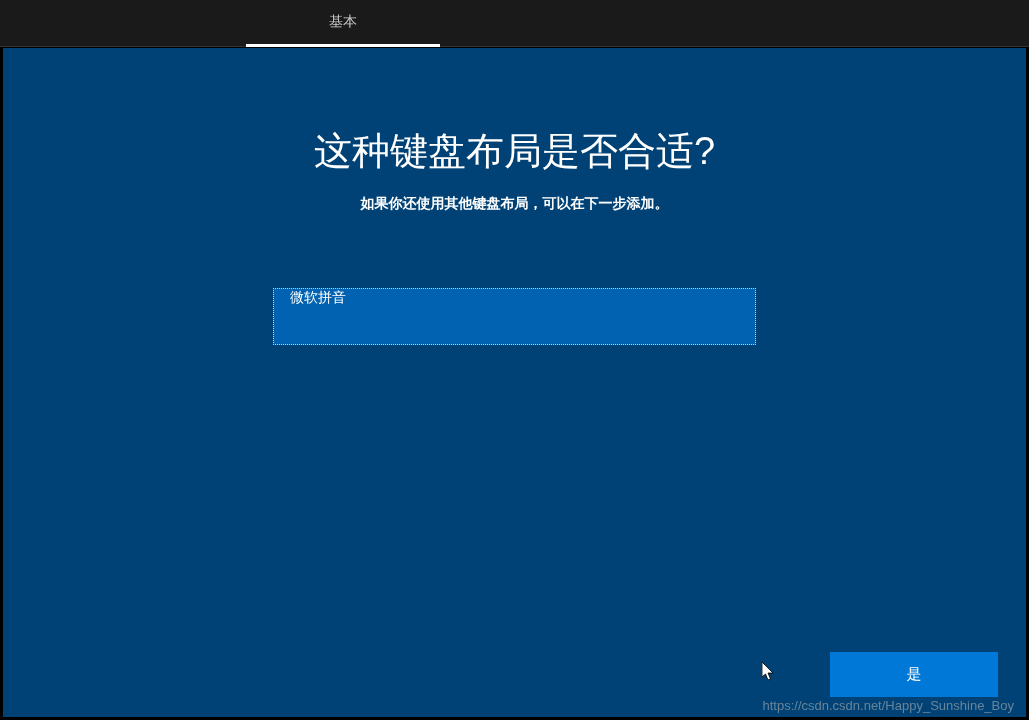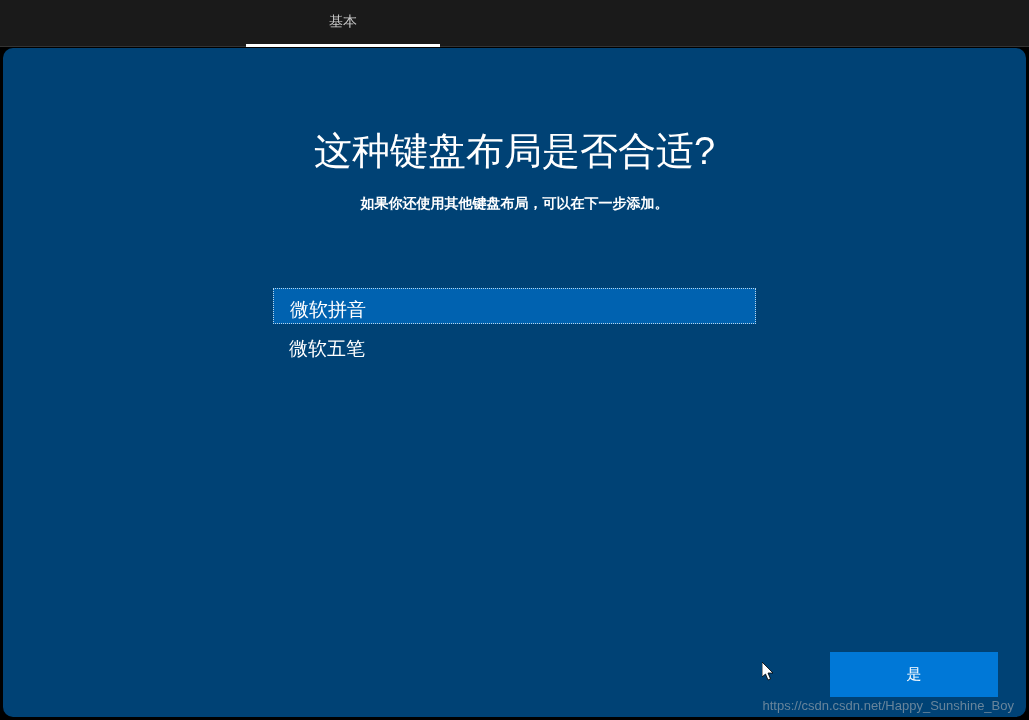--- a/index.html
+++ b/index.html
@@ -42,21 +42,20 @@
     .main-content {
       position: absolute;
       top: 48px;
       left: 3px;
       right: 3px;
       bottom: 3px;
       background: #004275;
       display: flex;
       flex-direction: column;
       align-items: center;
-      border-radius: 10px;
     }
     
     .heading {
       color: #fff;
       font-size: 38px;
       font-weight: 400;
       margin-top: 78px;
       text-align: center;
     }
     
@@ -68,26 +67,26 @@
       font-weight: bold;
     }
     
     .options-container {
       margin-top: 75px;
       width: 483px;
     }
     
     .option {
       width: 100%;
-      height: 36px;
+      height: 57px;
       padding-left: 16px;
       display: flex;
-      align-items: flex-end;
+      align-items: flex-start;
       color: #fff;
-      font-size: 19px;
+      font-size: 14px;
       cursor: pointer;
     }
     
     .option.selected {
       background: #0062b0;
       border: 1px dotted #b8d4e8;
     }
     
     .option:not(.selected) {
       margin-top: 2px;
@@ -142,23 +141,20 @@
 </div>
 
 <div class="main-content">
   <h1 class="heading">这种键盘布局是否合适?</h1>
   <p class="subtitle">如果你还使用其他键盘布局，可以在下一步添加。</p>
 
   <div class="options-container">
     <div class="option selected">
       <span>微软拼音</span>
     </div>
-    <div class="option">
-      <span>微软五笔</span>
-    </div>
   </div>
 
   <button class="confirm-button">
     <span>是</span>
   </button>
 
   <div class="watermark">https://csdn.csdn.net/Happy_Sunshine_Boy</div>
 </div>
 
 <div class="cursor">

